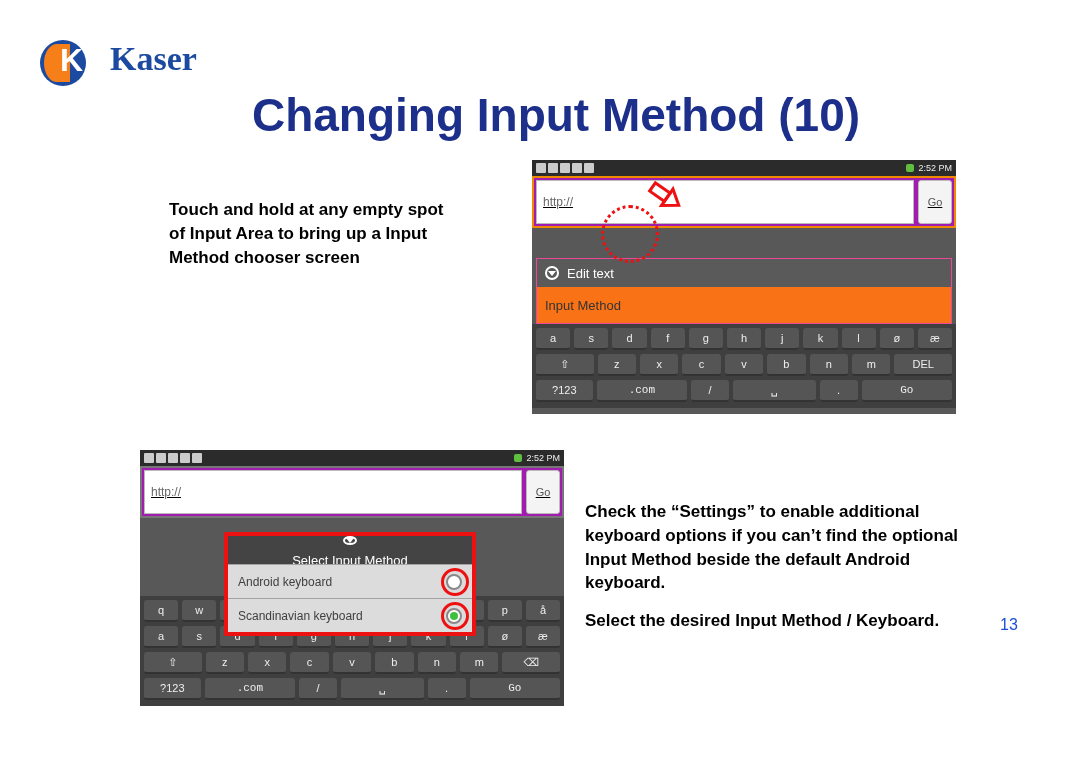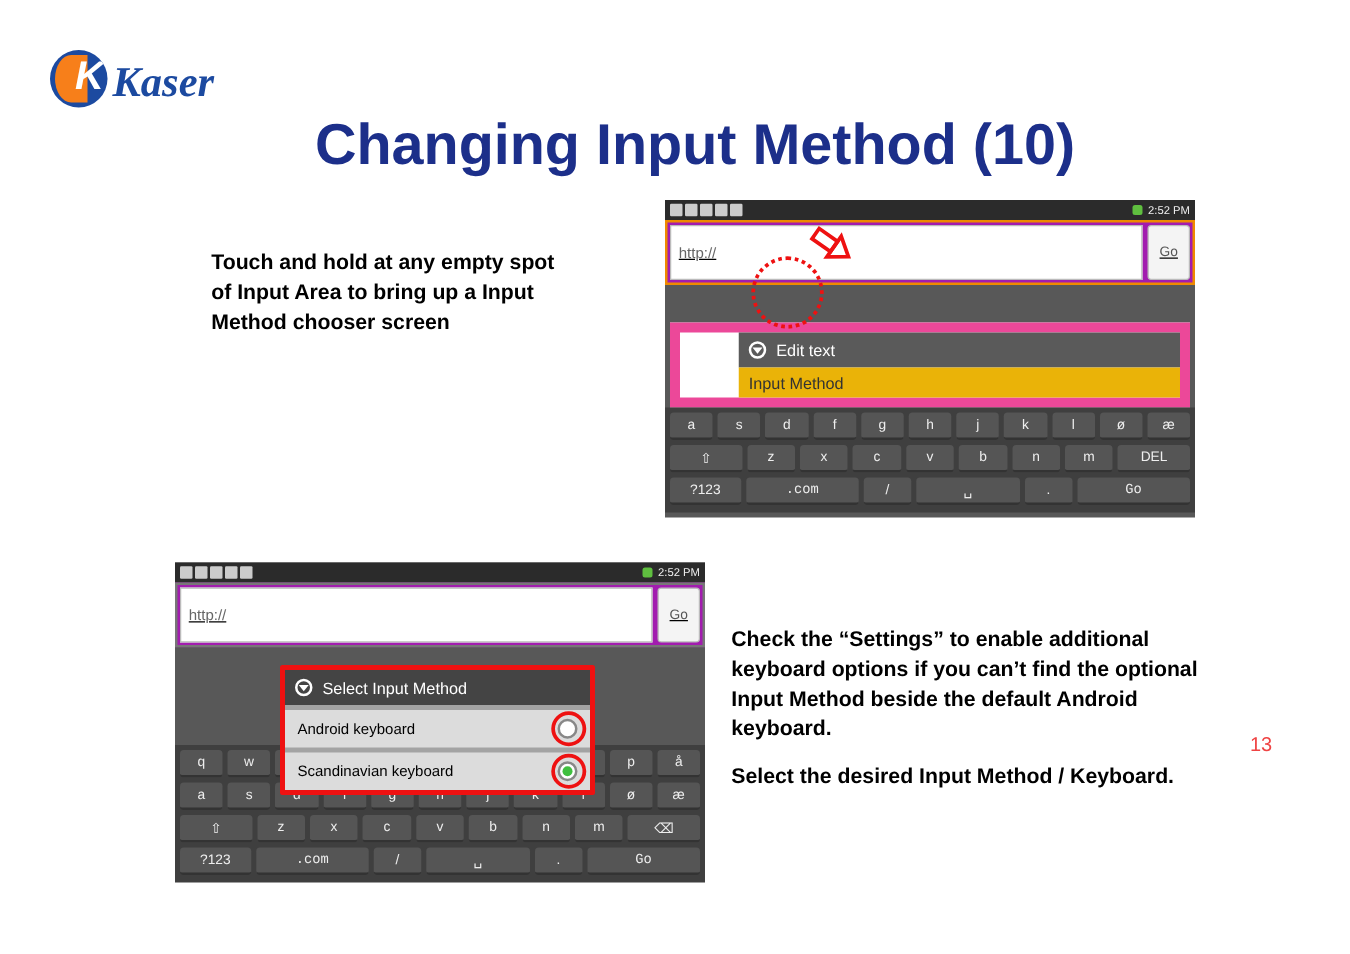--- a/index.html
+++ b/index.html
@@ -10,23 +10,22 @@
     font-family: Arial, sans-serif;
     position: relative;
     overflow: hidden;
   }
   
   .logo {
     position: absolute;
     top: 40px;
     left: 40px;
     display: flex;
-    align-items: flex-end;
-    gap: 4px;
-    font-style: italic;
+    align-items: flex-start;
+    gap: 24px;
   }
   .logo-mark {
     width: 46px;
     height: 46px;
     border-radius: 50%;
     background: #1c4aa0;
     position: relative;
     overflow: hidden;
   }
   .logo-mark::before {
@@ -83,24 +82,24 @@
     width: 400px;
     font-size: 17px;
     font-weight: bold;
     line-height: 1.4;
     color: #000;
   }
   .instr2 p + p { margin-top: 14px; }
   
   .pagenum {
     position: absolute;
-    top: 588px;
+    top: 616px;
     left: 1000px;
     font-size: 16px;
-    color: #ef4444;
+    color: #1d4ed8;
   }
   
   .shot1 {
     position: absolute;
     top: 160px;
     left: 532px;
     width: 424px;
     height: 254px;
     background: #585858;
   }
@@ -154,24 +153,23 @@
     display:flex;
     align-items:center;
     justify-content:center;
     font-size:11px;
     color:#555;
     background:#f4f4f4;
   }
   .gap { height: 30px; background:#585858; }
   
   .popup1 {
-    border: 8px solid #ec4899;
+    border: 1px solid #ec4899;
     margin: 0 4px;
     background:#fff;
-    padding-left:47px;
   }
   .popup1-title {
     background:#5a5a5a;
     color:#fff;
     font-size:13px;
     height:28px;
     display:flex;
     align-items:center;
     gap:8px;
     padding:0 8px;
@@ -185,24 +183,24 @@
     justify-content:center;
   }
   .down-chevron::after {
     content:"";
     width:0;height:0;
     border-left:4px solid transparent;
     border-right:4px solid transparent;
     border-top:5px solid #fff;
   }
   .popup1-item {
-    background:#eab308;
+    background:#f97316;
     color:#333;
     font-size:13px;
-    height:24px;
+    height:36px;
     padding:0 8px;
     display:flex;
     align-items:center;
   }
   
   .kbd {
     padding: 4px 4px 6px;
     background: #3f3f3f;
     display:flex;
     flex-direction:column;
@@ -239,31 +237,32 @@
   }
   .popup2-header {
     background:#444;
     color:#fff;
     font-size:13px;
     height:28px;
     display:flex;
     align-items:center;
     gap:8px;
     padding:0 8px;
+    flex-direction:column;
   }
   .radio-row {
     background:#dcdcdc;
     height:34px;
     display:flex;
     align-items:center;
     justify-content:space-between;
     padding:0 10px;
-    border-top:4px solid #a3a3a3;
+    border-top:1px solid #a3a3a3;
     font-size:12px;
-    color:#000000;
+    color:#404040;
     position:relative;
   }
   .radio {
     width:16px;height:16px;
     border:2px solid #888;
     border-radius:50%;
     background:#fff;
     display:flex;
     align-items:center;
     justify-content:center;

